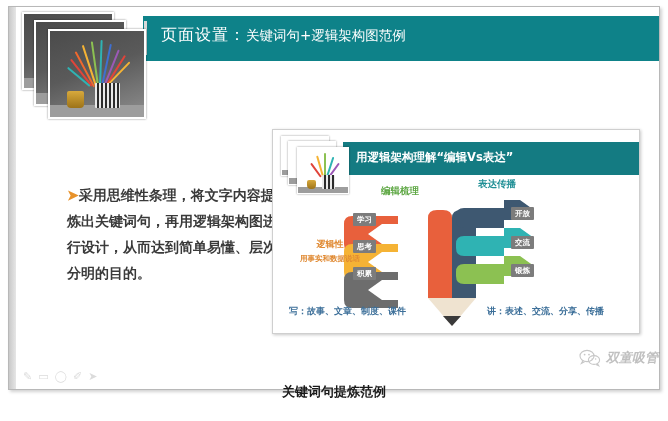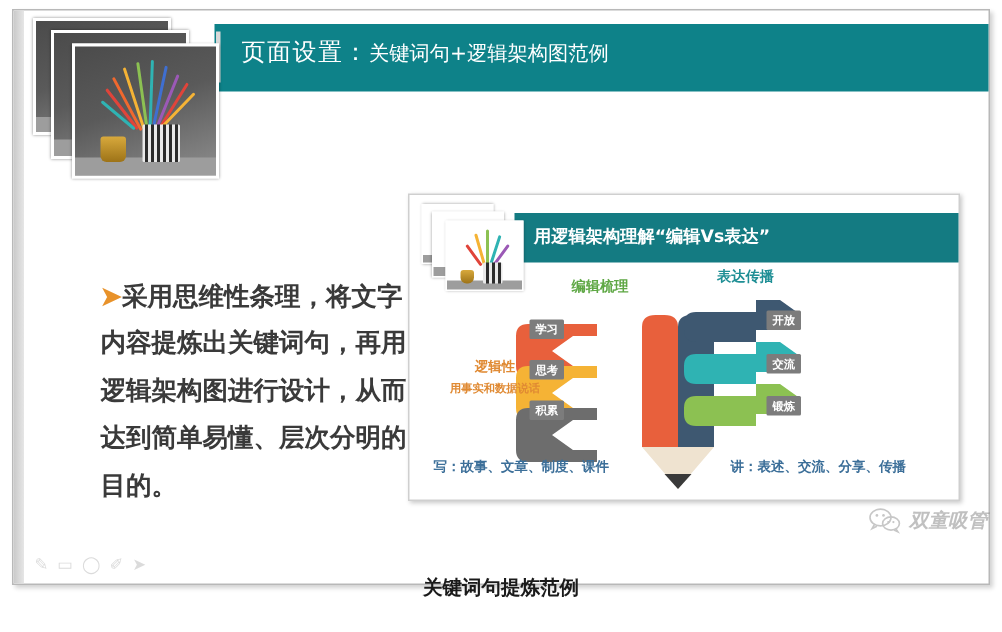--- a/index.html
+++ b/index.html
@@ -56,21 +56,21 @@
   .vase { position:absolute; bottom:10%; left:48%; width:26%; height:30%;
     background: repeating-linear-gradient(90deg,#e9e9e9 0 2px,#2b2b2b 2px 4px);
     border-radius: 1px; }
   .cup { position:absolute; bottom:10%; left:18%; width:18%; height:20%;
     background: linear-gradient(180deg,#d8a93c,#9d7318); border-radius: 2px 2px 4px 4px; }
   .floor { position:absolute; left:0; right:0; bottom:0; height:14%; background:#9d9d9d; }
 
   
   .body-copy {
     position: absolute; left: 58px; top: 176px; width: 210px;
-    color: #3a3a3a; font-size: 17px; line-height: 1.85;
+    color: #3a3a3a; font-size: 14px; line-height: 1.85;
     font-family: "DejaVu Serif", "Liberation Serif", serif;
     font-weight: 700;
   }
   .bullet-mark { color: #e8922a; font-weight: 700; }
 
   
   .inner-slide {
     position: absolute; left: 263px; top: 122px; width: 368px; height: 205px;
     background: #ffffff; border: 1px solid #cfcfcf;
     box-shadow: 1px 1px 3px rgba(0,0,0,.22);
@@ -112,21 +112,21 @@
 
   .arrow-svg { position: absolute; left: 0; top: 0; }
 
   
   .mini-toolbar { position: absolute; left: 14px; bottom: 6px; display: flex; gap: 6px;
     opacity: .30; }
   .mini-toolbar span { font-size: 11px; color: #8a8a8a; }
 
   
   .watermark {
-    position: absolute; right: 10px; top: 338px; display: flex; align-items: flex-end;
+    position: absolute; right: 10px; top: 349px; display: flex; align-items: flex-end;
     gap: 5px; opacity: .55;
   }
   .wm-text { font-size: 13px; color: #8d8d8d; font-style: italic; font-weight: 700;
     font-family: "DejaVu Serif","Liberation Serif",serif; }
 
   
   .caption {
     position: absolute; left: 0; right: 0; top: 383px; text-align: center;
     font-size: 13px; font-weight: 700; color: #1a1a1a;
     font-family: "DejaVu Serif","Liberation Serif",serif;

